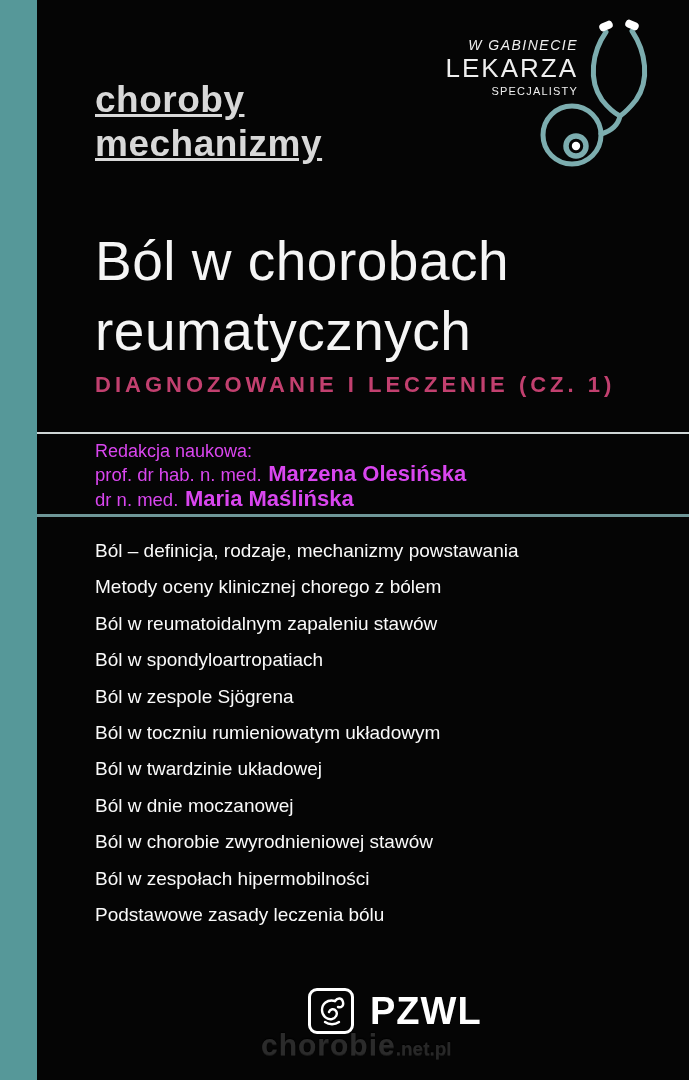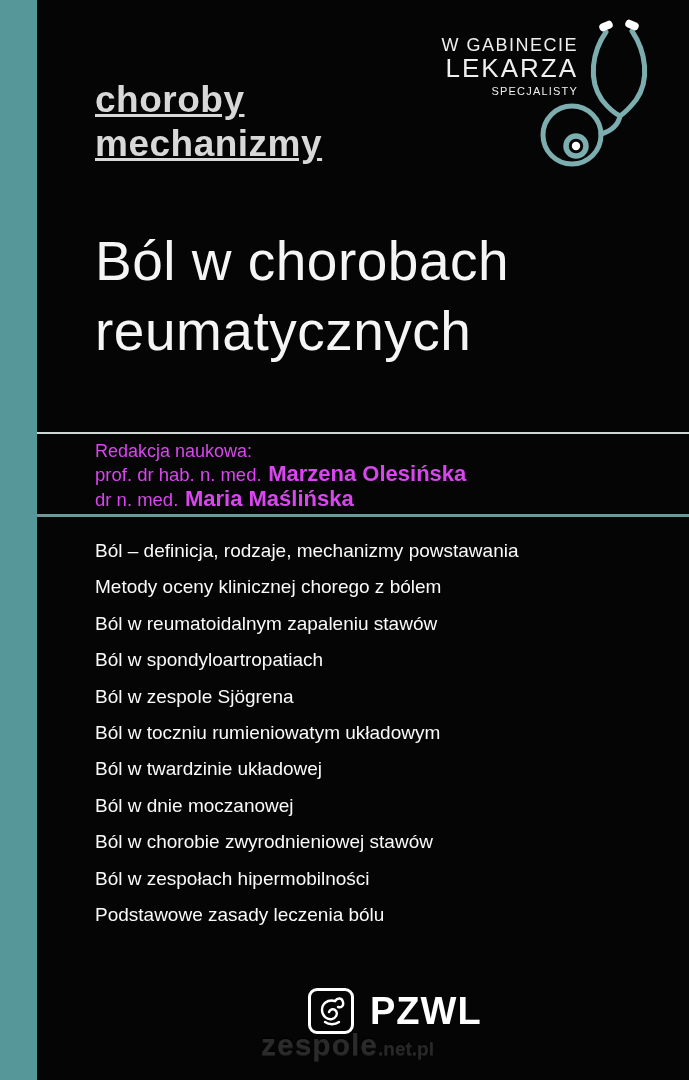--- a/index.html
+++ b/index.html
@@ -11,21 +11,21 @@
   }
   
   .spine{position:absolute;left:0;top:0;width:37px;height:1080px;background:#569899;}
 
   
   .series{position:absolute;left:95px;top:78px;color:#d8d8d8;font-weight:700;
           font-size:37px;line-height:44px;letter-spacing:.5px;text-decoration:underline;}
 
   
   .brand{position:absolute;right:111px;top:36px;text-align:right;color:#efefef;}
-  .brand .b1{font-size:18px;letter-spacing:1.5px;line-height:19px;}
+  .brand .b1{font-size:14px;letter-spacing:1.5px;line-height:19px;font-style:italic;}
   .brand .b2{font-size:26px;letter-spacing:2px;line-height:26px;}
   .brand .b3{font-size:11px;letter-spacing:1.2px;line-height:20px;}
 
   .steth{position:absolute;left:530px;top:0;width:159px;height:175px;}
 
   
   .title{position:absolute;left:95px;top:226px;color:#f5f5f5;font-weight:300;
          font-size:55px;line-height:70px;letter-spacing:.5px;}
   .subtitle{position:absolute;left:95px;top:372px;color:#c2406f;font-weight:700;
             font-size:22px;letter-spacing:4px;white-space:nowrap;}
@@ -98,20 +98,21 @@
         <rect x="95" y="21" width="14" height="8" rx="4" transform="rotate(24 102 25)"></rect>
       </g>
     </svg>
   </div>
 
   <div class="title">
     <div>Ból w chorobach</div>
     <div>reumatycznych</div>
   </div>
 
+  <div class="subtitle">DIAGNOZOWANIE I LECZENIE (CZ. 1)</div>
 
   <div class="rule top"></div>
 
   <div class="editors">
     <div class="head">Redakcja naukowa:</div>
     <div class="line"><span>prof. dr hab. n. med.</span><span class="name">Marzena Olesińska</span></div>
     <div class="line"><span>dr n. med.</span><span class="name">Maria Maślińska</span></div>
   </div>
 
   <div class="rule bottom"></div>
@@ -137,17 +138,17 @@
           <path d="M21 7 C13 5 8 10 8 16 C8 22 13 26 18 25 C22 24 24 20 22 17 C20 14 16 15 15 18"></path>
           <path d="M21 7 C24 3 28 4 29 8 C30 12 27 14 24 13"></path>
           <path d="M11 28 C15 31 21 31 25 28"></path>
         </g>
       </svg>
     </div>
     <div class="pname">PZWL</div>
   </div>
 
   <div class="wm">
-    <span class="wmain">zespole</span>
+    <span class="wmain">chorobie</span>
       <span class="wsuf">.net.pl</span>
   </div>
 
 </div>
 
 </body></html>

